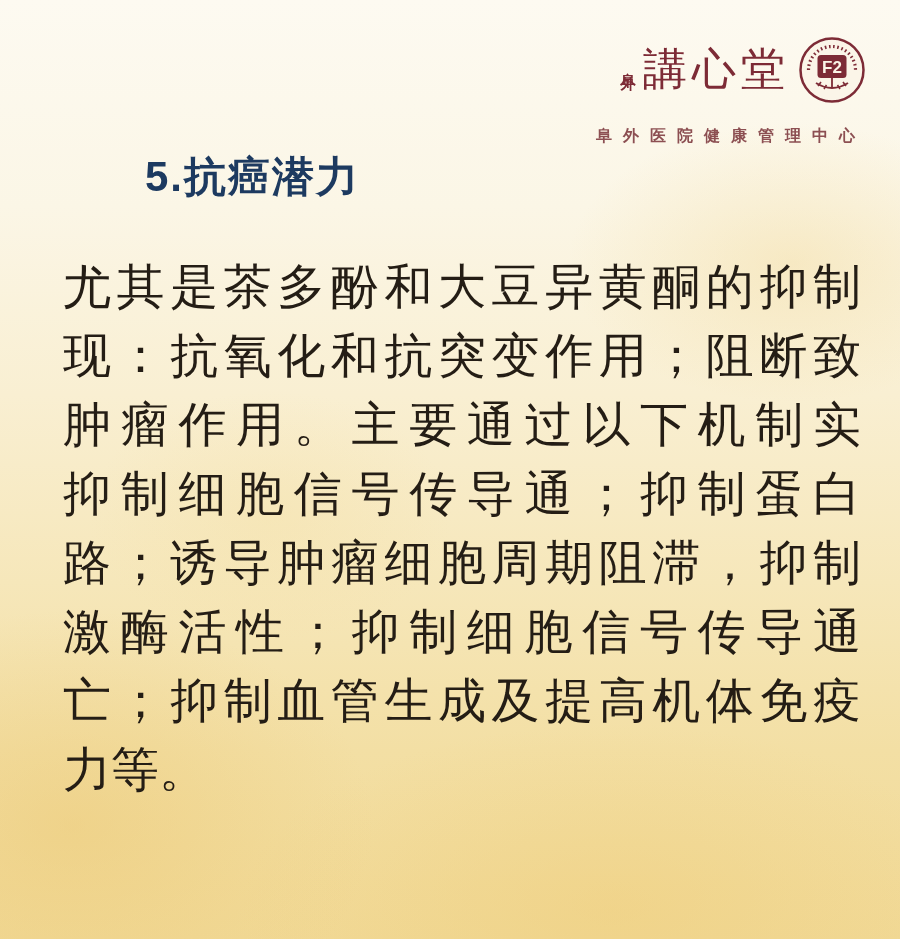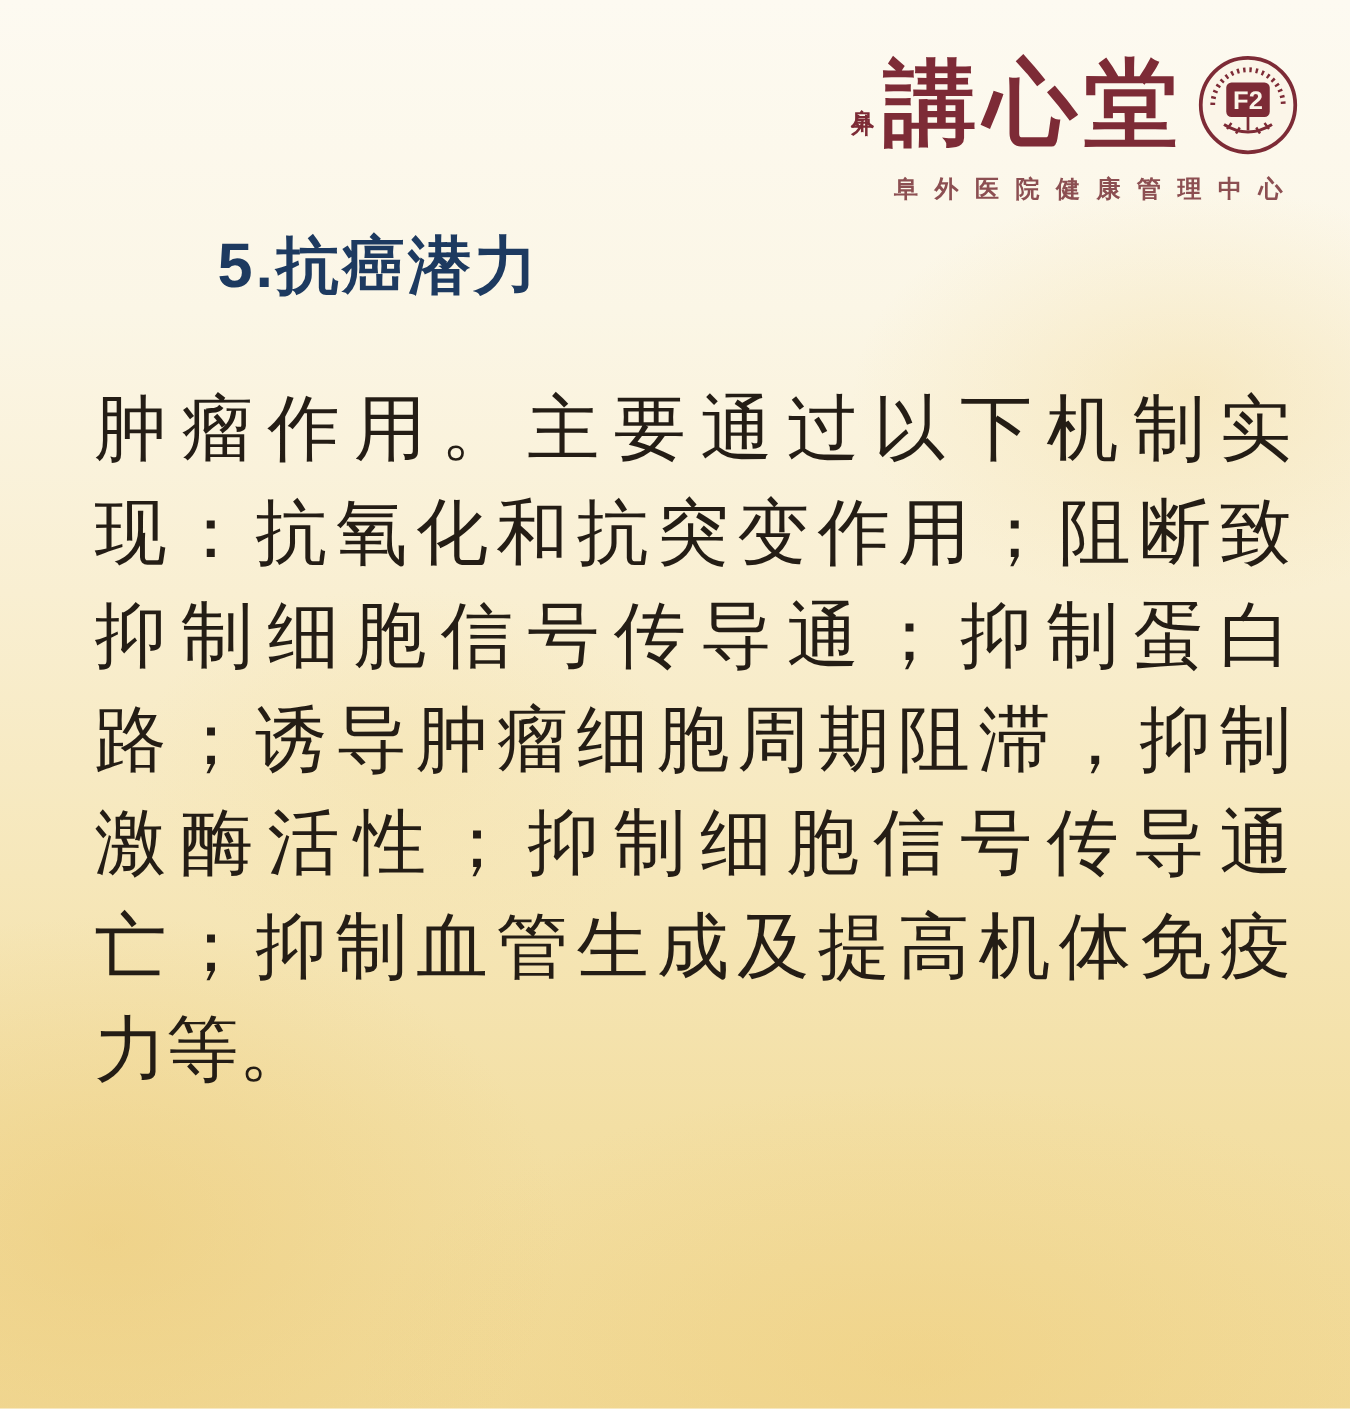--- a/index.html
+++ b/index.html
@@ -35,30 +35,30 @@
   .brand-prefix {
     writing-mode: vertical-rl;
     font-size: 15px;
     font-weight: bold;
     color: #7d2b36;
     letter-spacing: 3px;
     line-height: 1;
     transform: translateY(-6px);
   }
   .brand-name {
-    font-size: 62px;
-    font-weight: bold;
+    font-size: 44px;
+    font-weight: normal;
     color: #7d2b36;
     letter-spacing: 5px;
     line-height: 1;
     white-space: nowrap;
   }
   .badge { width: 68px; height: 68px; flex: 0 0 auto; }
   .subtitle {
-    margin-top: 4px;
+    margin-top: 14px;
     font-size: 16px;
     color: #8c4f52;
     letter-spacing: 11px;
     white-space: nowrap;
     font-weight: bold;
   }
 
   
   .heading {
     position: absolute;
@@ -109,20 +109,21 @@
       <path d="M 20 50 l 3 -4 M 26 53 l 2.5 -4 M 48 50 l -3 -4 M 42 53 l -2.5 -4" stroke="#7d2b36" stroke-width="1.6" fill="none"></path>
       <path d="M 34 42 v 9" stroke="#7d2b36" stroke-width="1.8"></path>
     </svg>
   </div>
   <div class="subtitle">阜外医院健康管理中心</div>
 </header>
 
 <h1 class="heading">5.抗癌潜力</h1>
 
 <div class="body-text">
+  <div class="line">尤其是茶多酚和大豆异黄酮的抑制</div>
+  <div class="line">现：抗氧化和抗突变作用；阻断致</div>
   <div class="line">肿瘤作用。主要通过以下机制实</div>
-  <div class="line">现：抗氧化和抗突变作用；阻断致</div>
   <div class="line">抑制细胞信号传导通；抑制蛋白</div>
   <div class="line">路；诱导肿瘤细胞周期阻滞，抑制</div>
   <div class="line">激酶活性；抑制细胞信号传导通</div>
   <div class="line">亡；抑制血管生成及提高机体免疫</div>
   <div class="line last">力等。</div>
 </div>
 
 </body></html>

